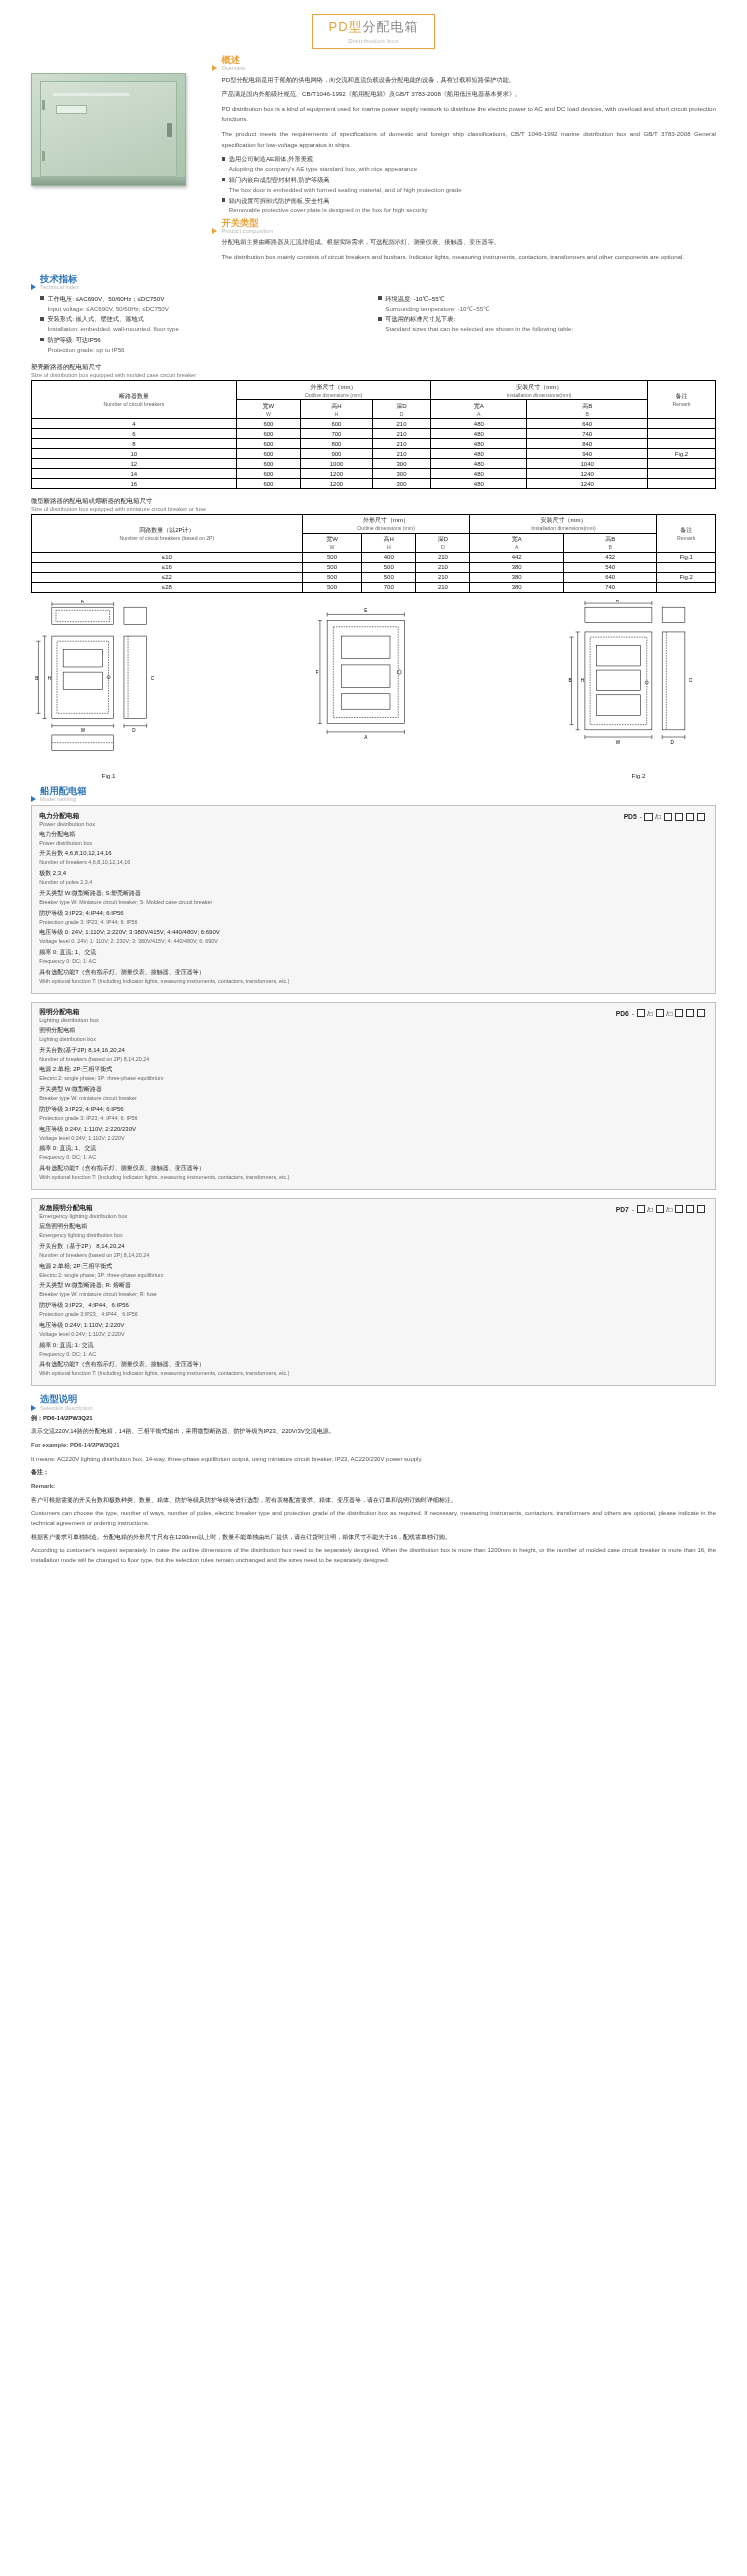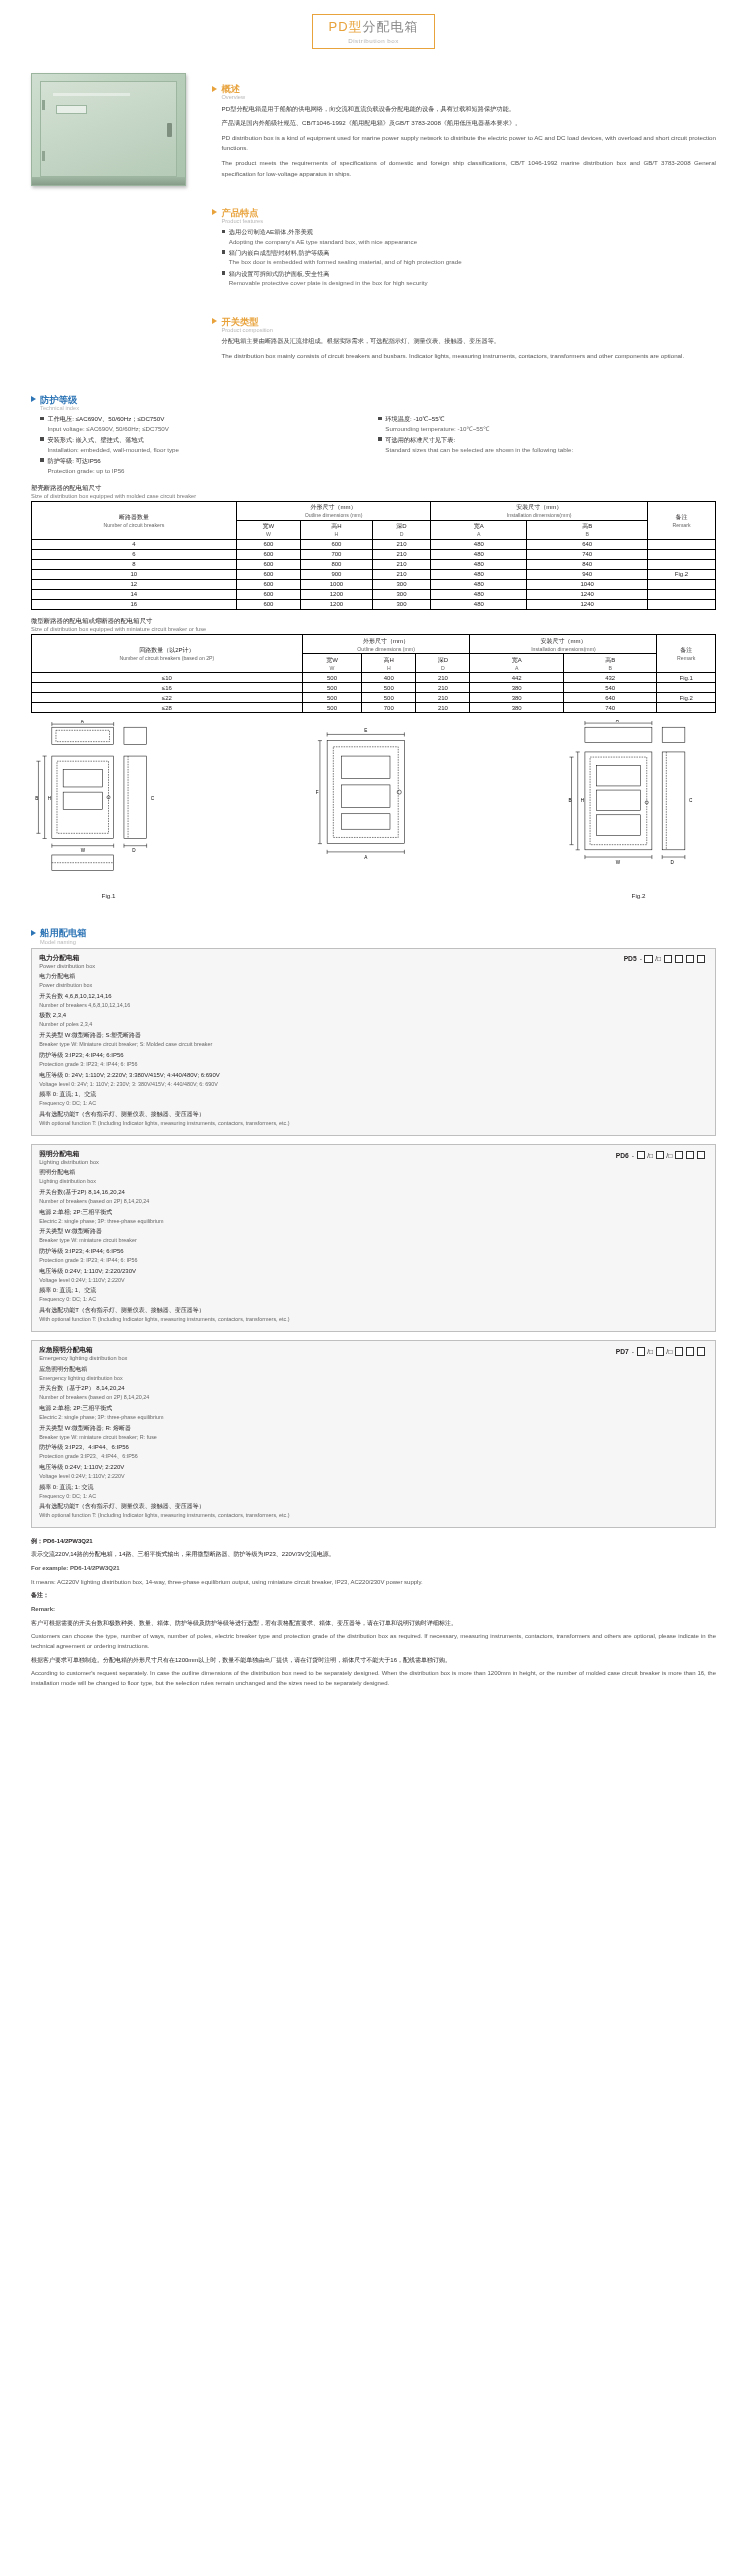--- a/index.html
+++ b/index.html
@@ -36,21 +36,21 @@
     border: 0.5px solid #9db69f; background: linear-gradient(160deg,#d4e1d4,#b6cbb8);
   }
   .photo .latch { position: absolute; right: 13.4px; top: 49px; width: 4.6px; height: 14.4px; background:#7e8f80; border-radius:1px; }
   .photo .hinge { position: absolute; left: 9.8px; width: 3.1px; height: 10.3px; background:#90a492; }
   .photo .hinge.a { top: 26px; } .photo .hinge.b { top: 77px; }
   .photo .vent { position:absolute; left:20.6px; top:19.6px; width:77px; height:3.1px; background:rgba(255,255,255,.45); }
   .photo .label-plate { position:absolute; left:24px; top:31px; width:31px; height:9.3px; background:rgba(255,255,255,.55); border:0.5px solid #9db69f;}
   .photo .base { position:absolute; left:0; bottom:0; width:100%; height:8.2px; background:linear-gradient(180deg,#9fb7a2,#879d8a); }
 
   .sec { margin-bottom: 3.1px; }
-  .sec-head { display: flex; align-items: flex-start; margin-bottom: 3.1px; margin-top: 29px; }
+  .sec-head { display: flex; align-items: flex-end; margin-bottom: 3.1px; }
   .sec-head .tri {
     width: 0; height: 0; border-left: 5.2px solid #e8a33d;
     border-top: 3.6px solid transparent; border-bottom: 3.6px solid transparent;
     margin: 1.5px 4.1px 0 0;
   }
   .sec-head .tri.blue { border-left-color: #2e75b6; }
   .sec-title-cn { font-size: 9.3px; color: #e8a33d; font-weight: bold; line-height: 1.1; }
   .sec-title-cn.blue { color: #2e75b6; }
   .sec-title-en { font-size: 5.7px; color: #b7b7b7; }
   .sec-body { font-size: 6.2px; line-height: 1.65; color: #3b3b3b; padding-left: 9.3px; }
@@ -140,27 +140,20 @@
         </div>
         <div class="sec-body">
           <p>PD型分配电箱是用于船舶的供电网络，向交流和直流负载设备分配电能的设备，具有过载和短路保护功能。</p>
           <p>产品满足国内外船级社规范、CB/T1046-1992《船用配电箱》及GB/T 3783-2008《船用低压电器基本要求》。</p>
           <p class="en">PD distribution box is a kind of equipment used for marine power supply network to distribute the electric power to AC and DC load devices, with overload and short circuit protection functions.</p>
           <p class="en">The product meets the requirements of specifications of domestic and foreign ship classifications, CB/T 1046-1992 marine distribution box and GB/T 3783-2008 General specification for low-voltage apparatus in ships.</p>
         </div>
       </div>
 
       <div class="sec">
-        <div class="sec-head">
-          <div class="tri"></div>
-          <div>
-            <div class="sec-title-cn">产品特点</div>
-            <div class="sec-title-en">Product features</div>
-          </div>
-        </div>
         <div class="sec-body">
           <div class="bullet">
             <div class="sq"></div>
             <div class="txt">
               <span>选用公司制造AE箱体,外形美观</span>
               <span class="en">Adopting the company's AE type standard box, with nice appearance</span>
             </div>
           </div>
           <div class="bullet">
             <div class="sq"></div>
@@ -193,21 +186,21 @@
         </div>
       </div>
 
     </div>
   </div>
 
   <div class="tbl-wrap">
     <div class="sec-head">
       <div class="tri blue"></div>
       <div>
-        <div class="sec-title-cn blue">防护等级</div>
+        <div class="sec-title-cn blue">技术指标</div>
         <div class="sec-title-en">Technical index</div>
       </div>
     </div>
     <div class="tech-grid">
       <div class="tech-col">
         <div class="row">
           <div class="sq"></div>
           <div>
             <span>工作电压: ≤AC690V、50/60Hz；≤DC750V</span>
             <span class="en">Input voltage: ≤AC690V, 50/60Hz; ≤DC750V</span>
@@ -625,20 +618,29 @@
       <div class="line"><span>开关台数（基于2P）  8,14,20,24</span><span class="en">Number of breakers (based on 2P)  8,14,20,24</span></div>
       <div class="line"><span>电源  2:单相; 2P:三相平衡式</span><span class="en">Electric  2: single phase; 3P: three-phase equilibrium</span></div>
       <div class="line"><span>开关类型  W:微型断路器; R: 熔断器</span><span class="en">Breaker type  W: miniature circuit breaker; R: fuse</span></div>
       <div class="line"><span>防护等级  3:IP23、4:IP44、6:IP56</span><span class="en">Protection grade  3:IP23、4:IP44、6:IP56</span></div>
       <div class="line"><span>电压等级  0:24V; 1:110V; 2:220V</span><span class="en">Voltage level  0:24V; 1:110V; 2:220V</span></div>
       <div class="line"><span>频率  0: 直流; 1: 交流</span><span class="en">Frequency  0: DC; 1: AC</span></div>
       <div class="line"><span>具有选配功能T（含有指示灯、测量仪表、接触器、变压器等）</span><span class="en">With optional function T: (Including Indicator lights, measuring instruments, contactors, transformers, etc.)</span></div>
     </div>
   </div>
 
+  <div class="tbl-wrap">
+    <div class="sec-head">
+      <div class="tri blue"></div>
+      <div>
+        <div class="sec-title-cn blue">选型说明</div>
+        <div class="sec-title-en">Selection description</div>
+      </div>
+    </div>
+  </div>
 
   <div class="sel-block">
     <p class="strong">例：PD6-14/2PW3Q21</p>
     <p>表示交流220V,14路的分配电箱，14路、三相平衡式输出，采用微型断路器、防护等级为IP23、220V/3V交流电源。</p>
     <p class="en strong">For example: PD6-14/2PW3Q21</p>
     <p class="en">It means: AC220V lighting distribution box, 14-way, three-phase equilibrium output, using miniature circuit breaker, IP23, AC220/230V power supply.</p>
     <p class="strong">备注：</p>
     <p class="en strong">Remark:</p>
     <p>客户可根据需要的开关台数和极数种类、数量、箱体、防护等级及防护等级等进行选型，若有表格配置要求、箱体、变压器等，请在订单和说明订购时详细标注。</p>
     <p class="en">Customers can choose the type, number of ways, number of poles, electric breaker type and protection grade of the distribution box as required. If necessary, measuring instruments, contactors, transformers and others are optional, please indicate in the technical agreement or ordering instructions.</p>

